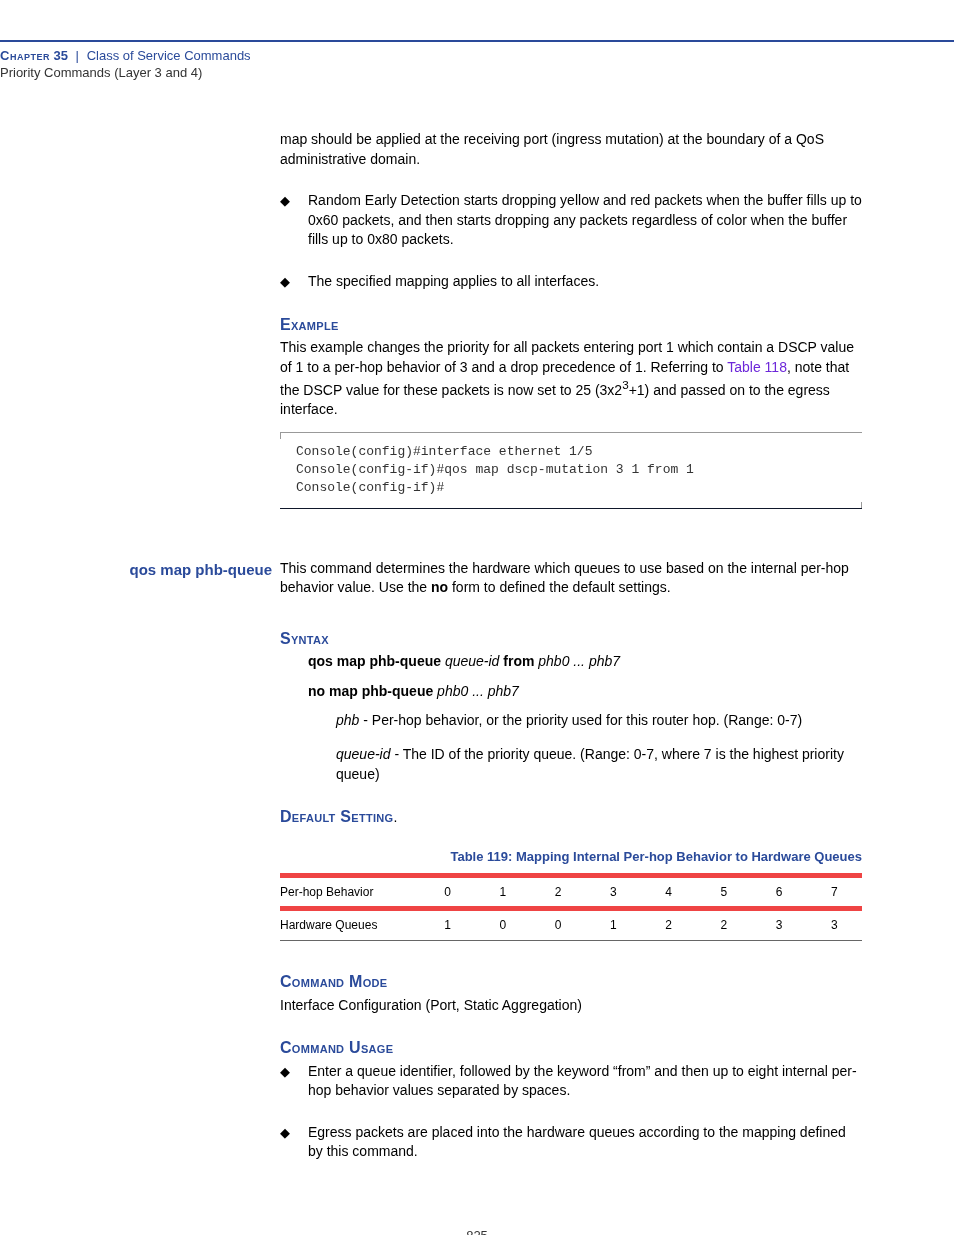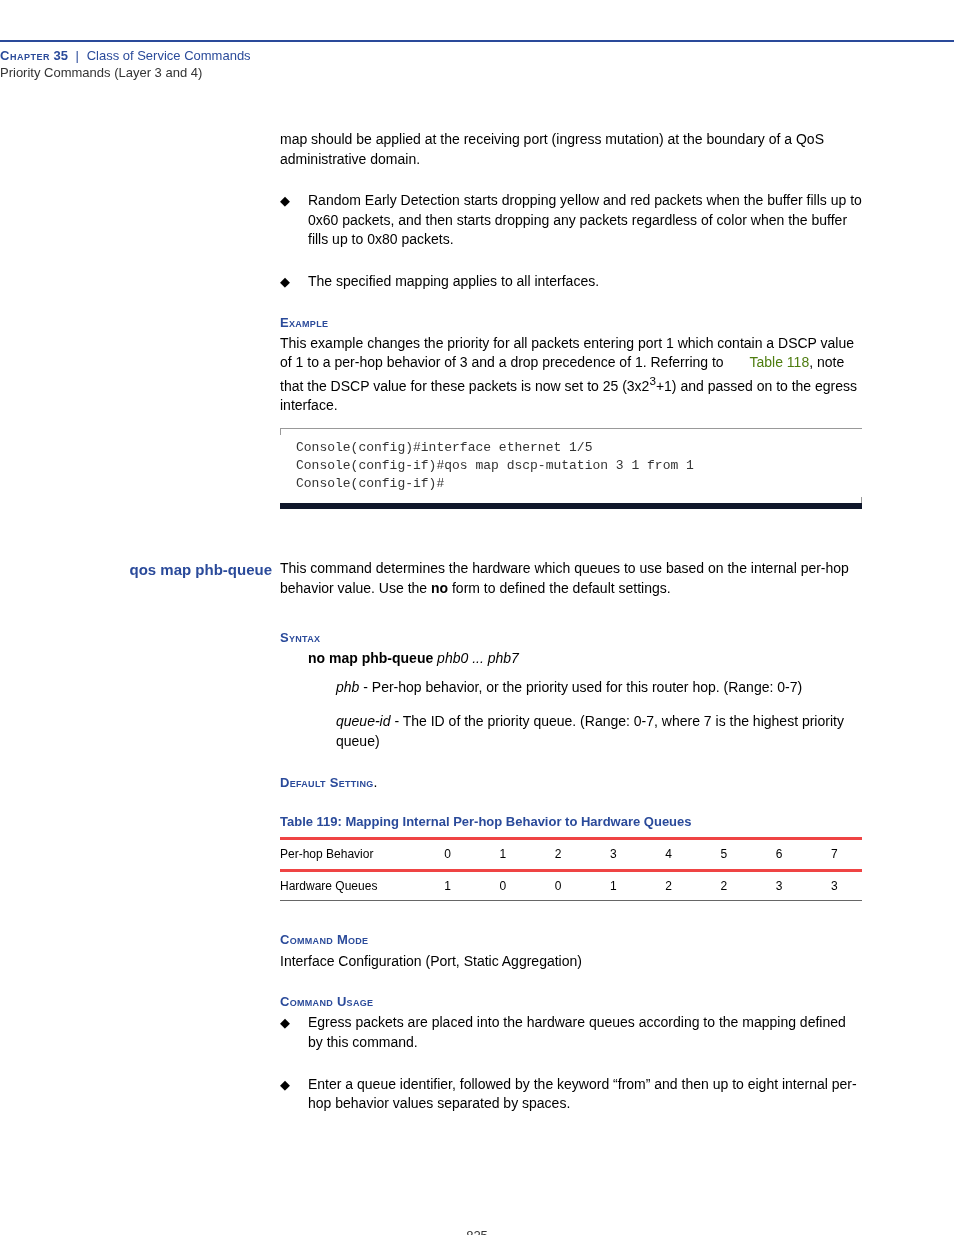--- a/index.html
+++ b/index.html
@@ -64,31 +64,30 @@
     content: "◆";
     position: absolute;
     left: 0;
     top: 1px;
     font-size: 13px;
   }
   .section-heading {
     font-weight: bold;
     font-variant: small-caps;
     color: #2a4a9a;
-    font-size: 13px;
+    font-size: 16px;
     letter-spacing: 0.3px;
     margin-bottom: 2px;
   }
   .link {
-    color: #4d7c0f;
-    margin-left: 22px;
+    color: #6d28d9;
   }
   .code-block {
     border-top: 1px solid #999;
-    border-bottom: 6px solid #0f172a;
+    border-bottom: 1px solid #0f172a;
     padding: 10px 0 10px 16px;
     font-family: "Courier New", monospace;
     font-size: 13px;
     white-space: pre;
     margin: 12px 0 50px 0;
     color: #333;
     position: relative;
   }
   .code-block::before, .code-block::after {
     content: "";
@@ -129,38 +128,39 @@
   .param-block {
     margin-left: 28px;
     margin-bottom: 14px;
   }
   .param-block i { font-style: italic; margin-top: 36px; }
   .table-title {
     font-weight: bold;
     color: #2a4a9a;
     font-size: 13px;
     margin: 20px 0 6px 0;
+    text-align: right;
   }
   table.data {
     width: 100%;
     border-collapse: collapse;
     font-size: 12px;
     margin-bottom: 30px;
   }
   table.data td, table.data th {
     text-align: center;
     padding: 6px 0;
     font-weight: normal;
   }
   table.data .row-label {
     text-align: left;
     width: 140px;
   }
   table.data tr {
-    border-top: 3px solid #ef4444;
+    border-top: 5px solid #ef4444;
   }
   table.data tr:last-child {
     border-bottom: 1px solid #666;
   }
   .footer {
     position: absolute;
     bottom: 32px;
     width: 100%;
     text-align: center;
     font-size: 13px;
@@ -203,20 +203,26 @@
 
     <div class="command-row">
       <div class="command-name">qos map phb-queue</div>
       <div class="command-desc">
         <span>This command determines the hardware which queues to use based on the internal per-hop behavior value. Use the </span><span class="bold">no</span><span> form to defined the default settings.</span>
       </div>
     </div>
 
     <div class="section-heading">Syntax</div>
     <div class="syntax-block">
+      <div class="syntax-line">
+        <b>qos map phb-queue</b>
+        <i>queue-id</i>
+        <b>from</b>
+        <i>phb0 ... phb7</i>
+      </div>
       <div class="syntax-line">
         <b>no map phb-queue</b>
         <i>phb0 ... phb7</i>
       </div>
       <div class="param-block">
         <i>phb</i><span> - Per-hop behavior, or the priority used for this router hop. (Range: 0-7)</span>
       </div>
       <div class="param-block">
         <i>queue-id</i><span> - The ID of the priority queue. (Range: 0-7, where 7 is the highest priority queue)</span>
       </div>
@@ -251,20 +257,20 @@
         <td>3</td>
         <td>3</td>
       </tr>
     </tbody>
       </table>
 
     <div class="section-heading">Command Mode</div>
     <p class="para">Interface Configuration (Port, Static Aggregation)</p>
 
     <div class="section-heading">Command Usage</div>
+    <div class="bullet">Enter a queue identifier, followed by the keyword “from” and then up to eight internal per-hop behavior values separated by spaces.</div>
     <div class="bullet">Egress packets are placed into the hardware queues according to the mapping defined by this command.</div>
-    <div class="bullet">Enter a queue identifier, followed by the keyword “from” and then up to eight internal per-hop behavior values separated by spaces.</div>
 
   </div>
 
   <div class="footer">–  825  –</div>
 
 </div>
 
 </body></html>

